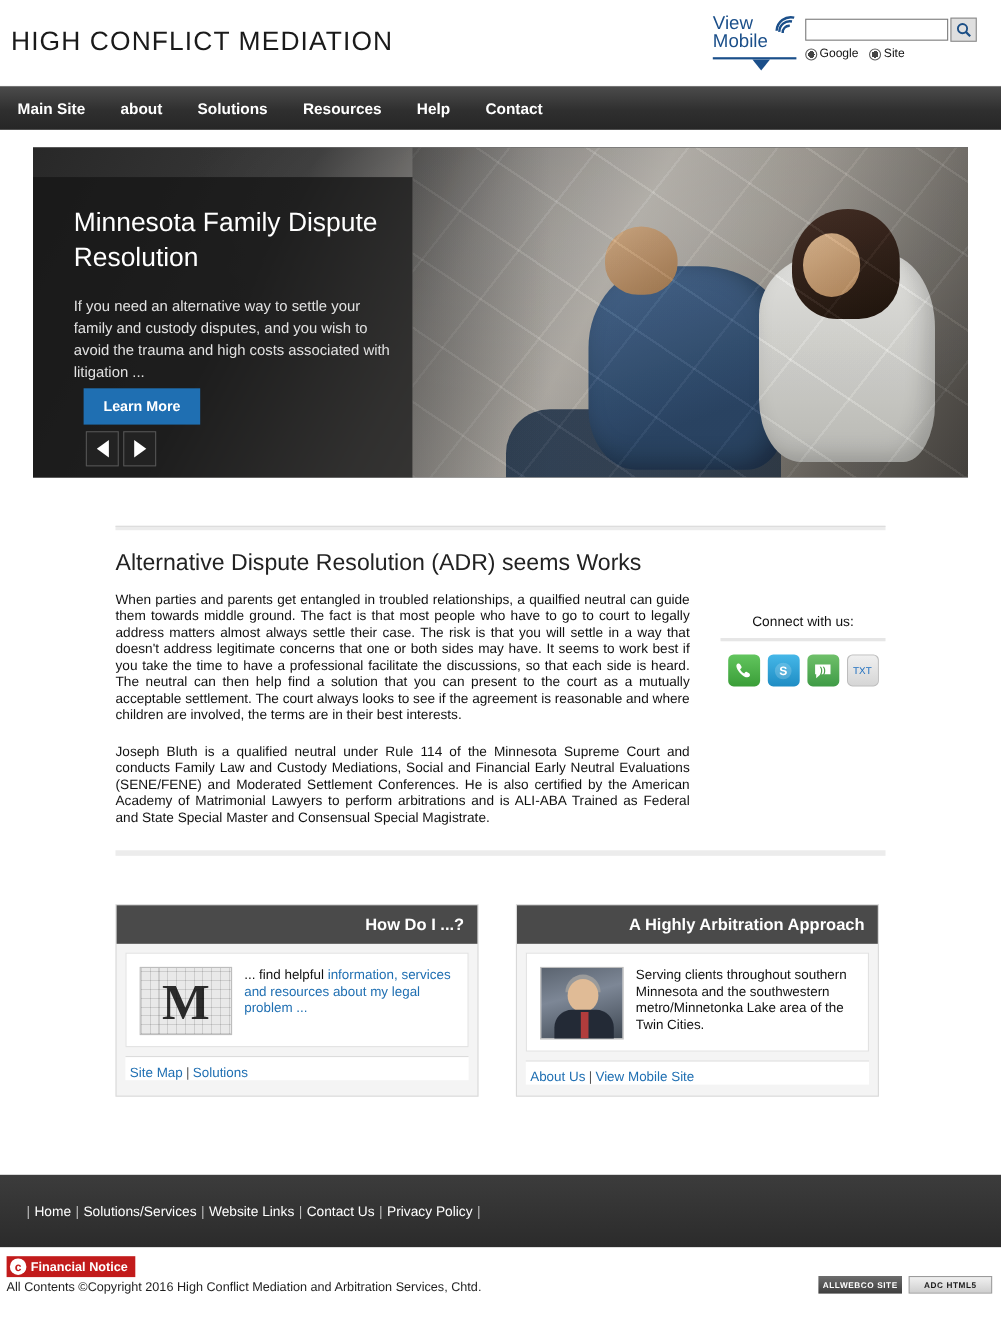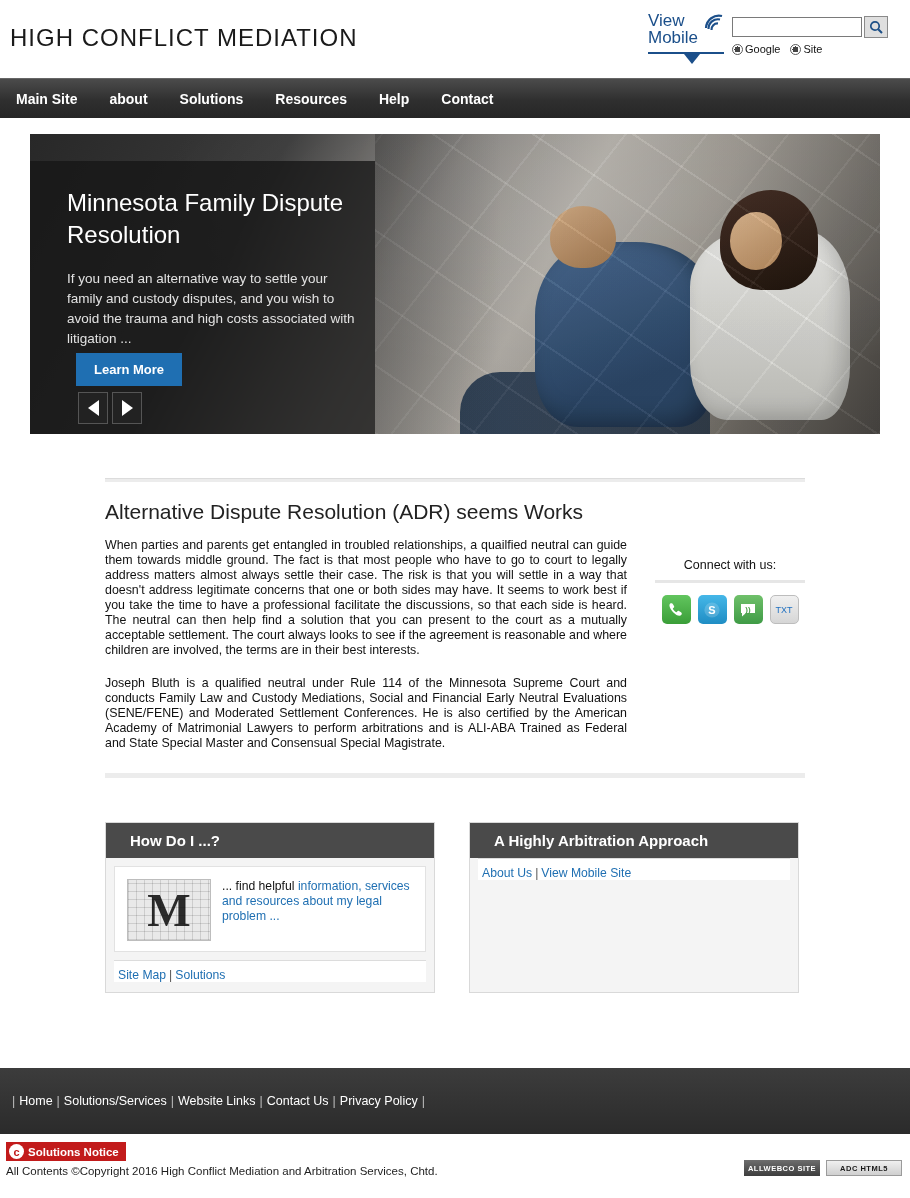--- a/index.html
+++ b/index.html
@@ -228,21 +228,22 @@
 
   
   .panels {
     display:flex; gap: 34px;
     width: 700px; margin: 44px auto 0;
   }
   .panel { width: 330px; background:#f4f4f4; border:1px solid #d9d9d9; }
   .panel-head {
     background: #4a4a4a;
     color: #fff; font-size: 15px; font-weight: bold;
-    padding: 9px 24px;
+    padding: 9px 12px;
+    text-align: right;
   }
   .panel-body { padding: 12px 12px 10px 12px; display:flex; gap:11px; background:#fff; margin: 8px; border:1px solid #e2e2e2;}
   .thumb { width: 84px; height: 62px; flex: 0 0 84px; border:1px solid #bdbdbd; background:#ddd; position:relative; overflow:hidden;}
   .thumb-map { background: #e9e9e9; }
   .thumb-map:before {
     content:"M"; position:absolute; inset:0;
     display:flex; align-items:center; justify-content:center;
     font-size: 46px; font-weight:bold; color:#2b2b2b;
     font-family:"Liberation Serif", serif;
   }
@@ -269,21 +270,21 @@
   .panel-links a { color: #1f6fb2; text-decoration: none; }
   .panel-links span.sep { color:#555; margin: 0 3px; }
 
   
   .footer-bar {
     position: absolute; left:0; bottom: 64px;
     width: 910px; height: 66px;
     background: linear-gradient(#3c3c3c, #2b2b2b);
     display:flex; align-items:center;
   }
-  .footer-links { font-size: 12.5px; color:#e8e8e8; padding-left: 8px; }
+  .footer-links { font-size: 12.5px; color:#e8e8e8; padding-left: 20px; }
   .footer-links a { color:#ffffff; text-decoration:none; }
   .footer-links .sep { color:#bdbdbd; margin: 0 4px; }
 
   .copyright-zone { position:absolute; left:0; bottom:0; width:910px; height:64px; background:#fff; }
   .cc-badge {
     position:absolute; left: 6px; top: 8px;
     display:flex; align-items:center; gap:4px;
     background:#c21b1b; padding: 2px 7px 2px 3px;
   }
   .cc-badge .cc-circle {
@@ -432,37 +433,46 @@
           <span>... find helpful </span><a href="#">information, services and resources about my legal problem ...</a>
         </div>
       </div>
       <div class="panel-links">
         <a href="#">Site Map</a><span class="sep">|</span><a href="#">Solutions</a>
       </div>
     </div>
 
     <div class="panel">
       <div class="panel-head">A Highly Arbitration Approach</div>
+      <div class="panel-body">
+        <div class="thumb thumb-photo">
+          <span class="tp-hair"></span>
+          <span class="tp-head"></span>
+          <span class="tp-body"></span>
+          <span class="tp-tie"></span>
+        </div>
+        <div class="panel-text">Serving clients throughout southern Minnesota and the southwestern metro/Minnetonka Lake area of the Twin Cities.</div>
+      </div>
       <div class="panel-links">
         <a href="#">About Us</a><span class="sep">|</span><a href="#">View Mobile Site</a>
       </div>
     </div>
 
   </div>
 
   <div class="footer-bar">
     <div class="footer-links">
       <span class="sep">|</span><a href="#">Home</a><span class="sep">|</span><a href="#">Solutions/Services</a><span class="sep">|</span><a href="#">Website Links</a><span class="sep">|</span><a href="#">Contact Us</a><span class="sep">|</span><a href="#">Privacy Policy</a><span class="sep">|</span>
     </div>
   </div>
 
   <div class="copyright-zone">
     <div class="cc-badge">
       <span class="cc-circle">c</span>
-      <span class="cc-text">Solutions Notice</span>
+      <span class="cc-text">Financial Notice</span>
     </div>
     <div class="copy-text">All Contents ©Copyright 2016 High Conflict Mediation and Arbitration Services, Chtd.</div>
     <div class="badges">
       <div class="badge-allweb">ALLWEBCO SITE</div>
       <div class="badge-html5">ADC HTML5</div>
     </div>
   </div>
 
 </div>
 

